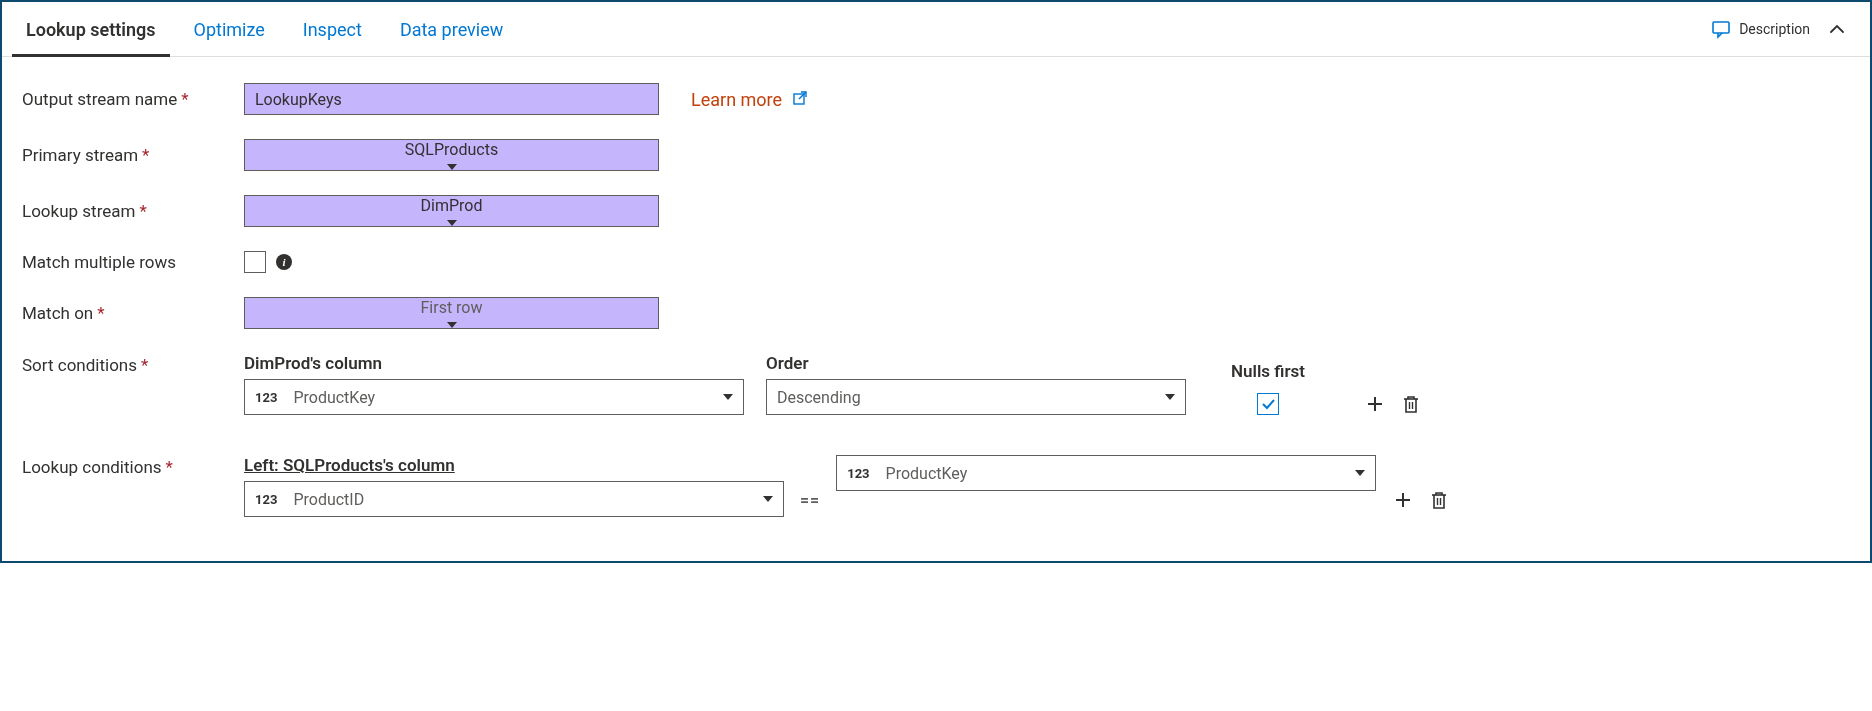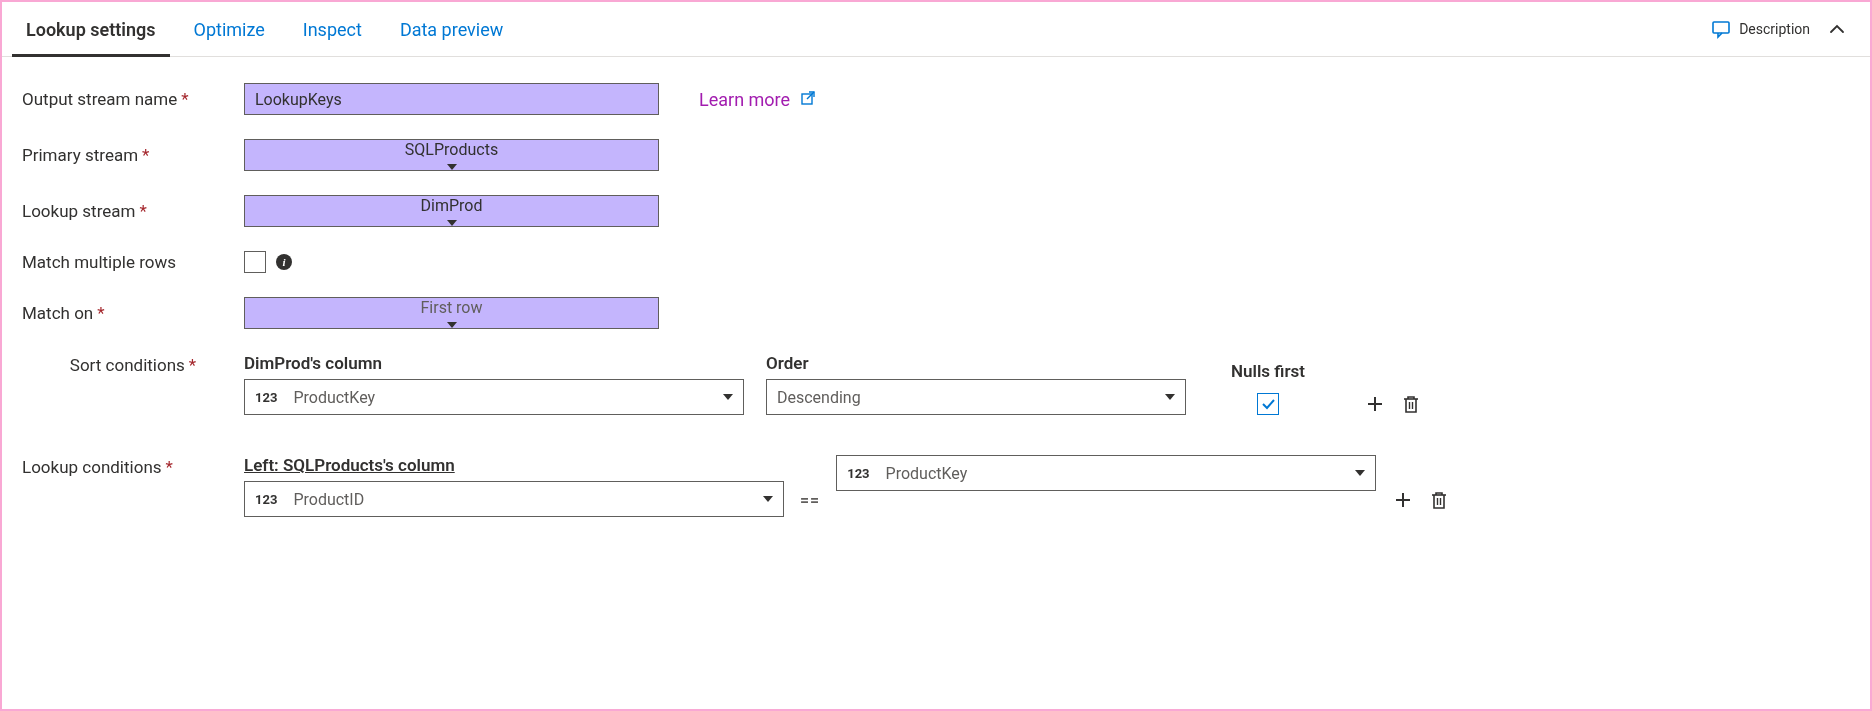--- a/index.html
+++ b/index.html
@@ -4,23 +4,23 @@
   <style>
     body {
       margin: 0;
       font-family: "Segoe UI", -apple-system, BlinkMacSystemFont, Roboto, "Helvetica Neue", sans-serif;
       font-size: 14px;
       color: #323130;
       background: #ffffff;
     }
     .panel {
       width: 1872px;
-      height: 711px;
+      height: 563px;
       box-sizing: border-box;
-      border: 2px solid #f9a8d4;
+      border: 2px solid #0c4a6e;
       background: #ffffff;
       position: relative;
     }
     
     .tabs {
       display: flex;
       align-items: center;
       padding: 0 14px 0 14px;
       height: 54px;
       border-bottom: 1px solid #e1dfdd;
@@ -106,22 +106,22 @@
       flex-direction: column;
     }
     .caret {
       width: 0; height: 0;
       border-left: 5px solid transparent;
       border-right: 5px solid transparent;
       border-top: 6px solid #323130;
       display: inline-block;
     }
     .learn-more {
-      margin-left: 40px;
-      color: #a21caf;
+      margin-left: 32px;
+      color: #c2410c;
       font-size: 18px;
       display: inline-flex;
       align-items: center;
       gap: 10px;
       cursor: pointer;
     }
     .checkbox {
       width: 20px; height: 20px;
       border: 1px solid #605e5c;
       background: #ffffff;
@@ -302,21 +302,21 @@
       <div class="label">
         <span>Match on</span><span class="req">*</span>
       </div>
       <div class="ctrl-select">
         <span class="placeholder">First row</span>
         <span class="caret"></span>
       </div>
     </div>
 
     <div class="row row-top">
-      <div class="label" style="padding-top:2px;text-align:center;">
+      <div class="label" style="padding-top:2px;">
         <span>Sort conditions</span><span class="req">*</span>
       </div>
       <div class="sort-grid">
         <div class="sort-col-a">
           <div class="col-head">DimProd's column</div>
           <div class="col-select">
             <span class="type-tag">123</span>
             <span class="val">ProductKey</span>
             <span class="caret"></span>
           </div>

